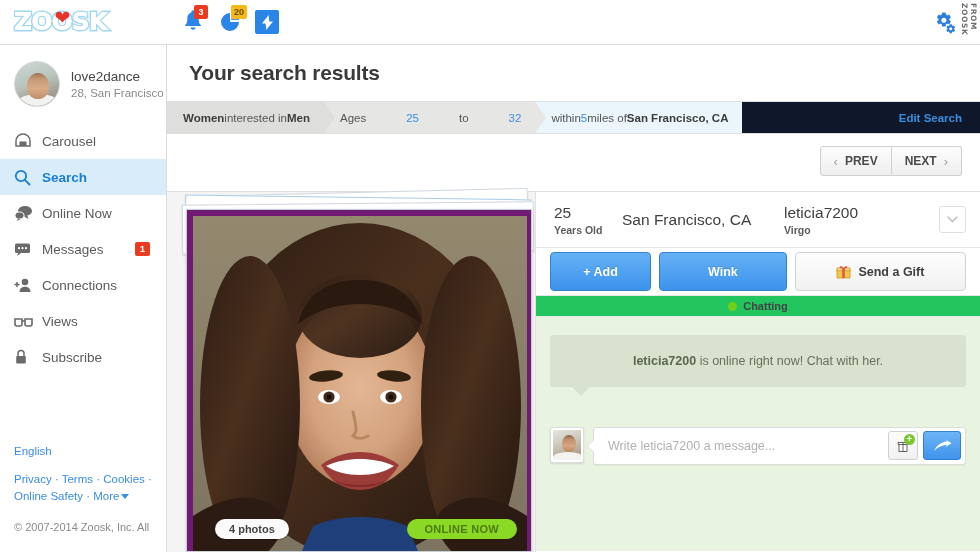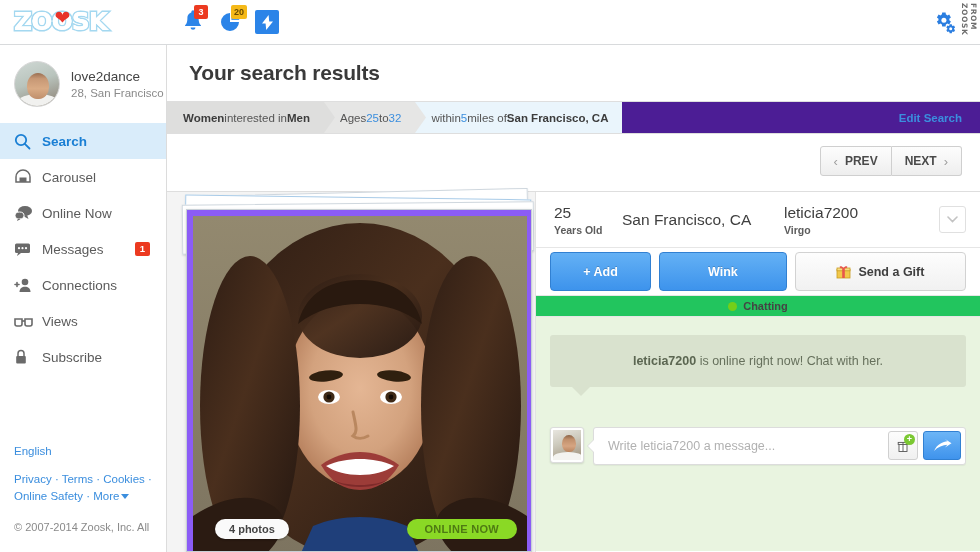--- a/index.html
+++ b/index.html
@@ -116,28 +116,28 @@
   
   .main { position: absolute; left: 167px; top: 45px; width: 813px; height: 507px; background: #f4f4f4; }
   .pagehead {
     height: 57px; background: #fff; border-bottom: 1px solid #dedede;
     display: flex; align-items: center; padding-left: 22px;
   }
   .pagehead h1 { font-size: 21px; font-weight: bold; color: #3a3a3a; letter-spacing: -0.2px; }
 
   .crumbbar {
     height: 32px; display: flex; align-items: stretch;
-    border-bottom: 1px solid #dedede; background: #4c1d95; position: relative;
+    border-bottom: 1px solid #dedede; background: #0f172a; position: relative;
   }
   .crumb {
     display: flex; align-items: center; font-size: 11.5px; color: #555;
     padding: 0 14px 0 16px; position: relative; white-space: nowrap;
   }
   .crumb.c1 { background: #dededd; }
-  .crumb.c2 { background: #e6e6e5; }
+  .crumb.c2 { background: #e6e6e5; gap: 40px; }
   .crumb.c3 { background: #eaf5fc; }
   .crumb .arr {
     position: absolute; right: -11px; top: 0; width: 11px; height: 31px; z-index: 2;
   }
   .crumb b { font-weight: bold; color: #3c3c3c; }
   .crumb i { font-style: normal; color: #3b8ede; }
   .editsearch {
     position: absolute; right: 18px; top: 0; height: 31px;
     display: flex; align-items: center; font-size: 11.5px;
     font-weight: bold; color: #3b8ede; cursor: pointer;
@@ -161,21 +161,21 @@
   .photostack { position: absolute; left: 13px; top: 0px; width: 360px; height: 360px; }
   .stackcard {
     position: absolute; background: #fff; border: 1px solid #cfd7de;
     box-shadow: 0 1px 2px rgba(0,0,0,0.12);
   }
   .sc1 { left: 10px; top: 0px; width: 338px; height: 30px; transform: rotate(-1.4deg); }
   .sc2 { left: 5px; top: 5px; width: 346px; height: 40px; transform: rotate(0.8deg); border-color:#a8cbe8; }
   .sc3 { left: 2px; top: 11px; width: 352px; height: 50px; transform: rotate(-0.6deg); }
   .photo {
     position: absolute; left: 6px; top: 17px; width: 346px; height: 343px;
-    background: #8b5cf6; border: 1px solid #c8d0d6; padding: 6px 6px 0 6px;
+    background: #701a75; border: 1px solid #c8d0d6; padding: 6px 6px 0 6px;
     box-shadow: 0 1px 3px rgba(0,0,0,0.15); overflow: hidden;
   }
   .photo-inner {
     width: 334px; height: 337px; overflow: hidden; position: relative;
     background: #8d8064;
   }
   .photobadges { position: absolute; left: 0; right: 0; bottom: 12px; height: 20px; }
   .pb-photos {
     position: absolute; left: 28px; background: #fafafa; border-radius: 11px;
     font-size: 11px; font-weight: bold; color: #444; padding: 4px 14px;
@@ -343,38 +343,38 @@
         <div class="shirt"></div>
           <div class="face"></div>
       </div>
       <div class="pname">
         <div class="n">love2dance</div>
         <div class="s">28, San Francisco</div>
       </div>
     </div>
 
     <div class="navlist">
+      <div class="navitem">
+        <span class="ico">
+          <svg width="18" height="16" viewBox="0 0 18 16">
+              <path d="M2 13V8a7 7 0 0 1 14 0v5H2z" fill="none" stroke="#6a6a6a" stroke-width="1.5"></path>
+              <rect x="5.5" y="8.5" width="7" height="4.5" fill="#6a6a6a"></rect>
+            </svg>
+        </span>
+        <span class="lbl">Carousel</span>
+      </div>
+
       <div class="navitem active">
         <span class="ico">
           <svg width="17" height="17" viewBox="0 0 17 17">
               <circle cx="7" cy="7" r="5.2" fill="none" stroke="#1a7fd4" stroke-width="1.8"></circle>
               <line x1="10.8" y1="10.8" x2="15.5" y2="15.5" stroke="#1a7fd4" stroke-width="1.8" stroke-linecap="round"></line>
             </svg>
         </span>
         <span class="lbl">Search</span>
-      </div>
-
-      <div class="navitem">
-        <span class="ico">
-          <svg width="18" height="16" viewBox="0 0 18 16">
-              <path d="M2 13V8a7 7 0 0 1 14 0v5H2z" fill="none" stroke="#6a6a6a" stroke-width="1.5"></path>
-              <rect x="5.5" y="8.5" width="7" height="4.5" fill="#6a6a6a"></rect>
-            </svg>
-        </span>
-        <span class="lbl">Carousel</span>
       </div>
 
       <div class="navitem">
         <span class="ico">
           <svg width="19" height="16" viewBox="0 0 19 16">
               <ellipse cx="11" cy="6" rx="7" ry="5" fill="#6a6a6a"></ellipse>
               <path d="M13 10l1.5 4-4.5-2.5z" fill="#6a6a6a"></path>
               <ellipse cx="5.5" cy="10.5" rx="4.5" ry="3.5" fill="#6a6a6a" stroke="#fff" stroke-width="1"></ellipse>
               <path d="M4 13.5L3 16l3.5-1.8z" fill="#6a6a6a"></path>
             </svg>

